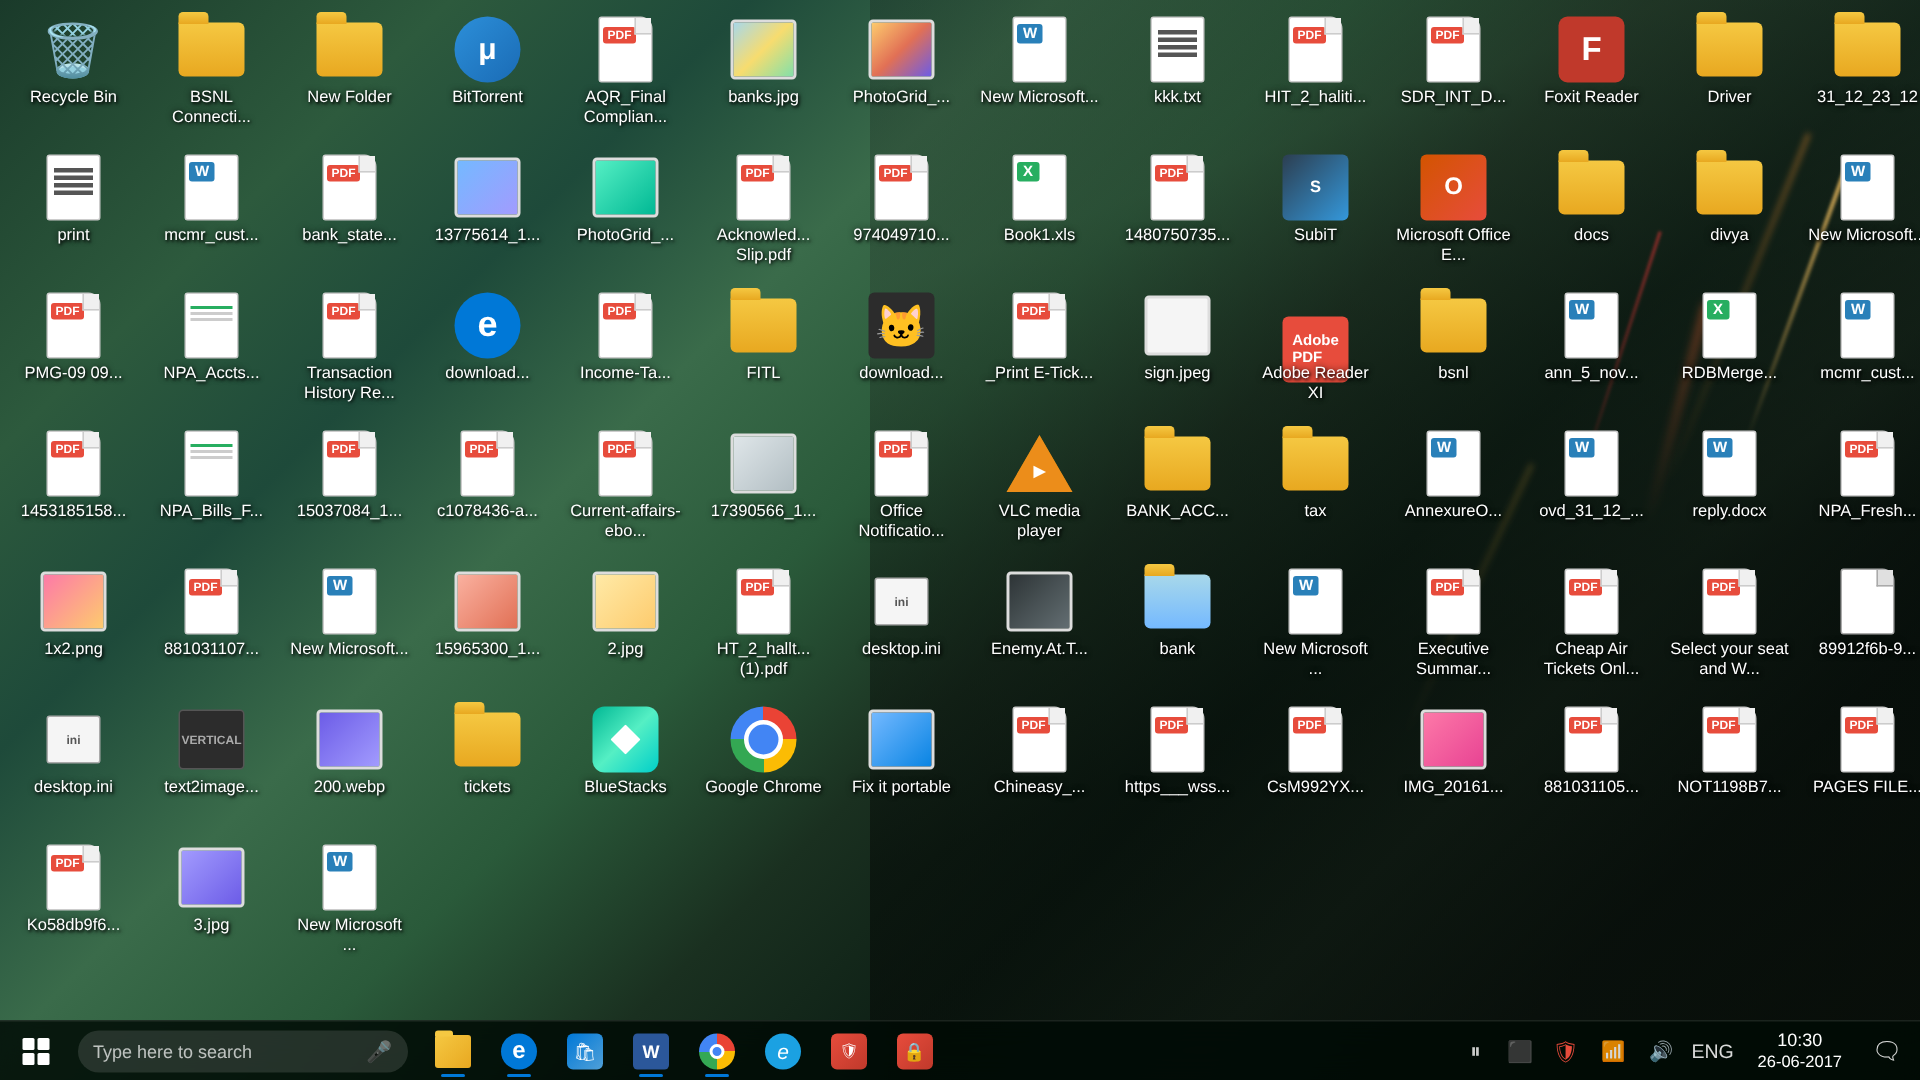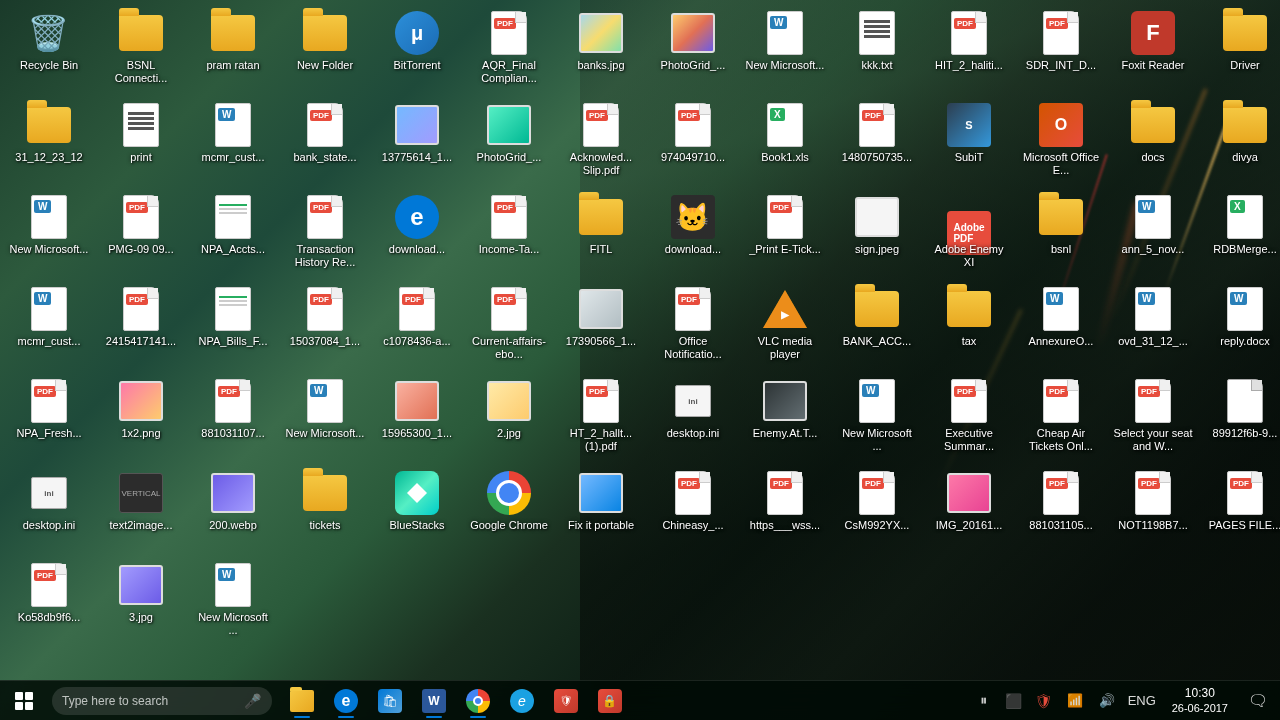--- a/index.html
+++ b/index.html
@@ -531,26 +531,20 @@
     <div class="desktop-icon">
       <div class="icon-img">
           <div class="icon-folder"></div>
         </div>
       <span class="icon-label">BSNL Connecti...</span>
     </div>
     <div class="desktop-icon">
       <div class="icon-img">
           <div class="icon-folder"></div>
         </div>
-      <span class="icon-label">pram ratan</span>
-    </div>
-    <div class="desktop-icon">
-      <div class="icon-img">
-          <div class="icon-folder"></div>
-        </div>
       <span class="icon-label">New Folder</span>
     </div>
     <div class="desktop-icon">
       <div class="icon-img">
           <div class="icon-bittorrent" style="width:44px;height:44px;background:linear-gradient(135deg,#2c8fd9,#1a6bb5);border-radius:50%;display:flex;align-items:center;justify-content:center;color:white;font-weight:bold;font-size:20px;">μ</div>
         </div>
       <span class="icon-label">BitTorrent</span>
     </div>
     <div class="desktop-icon">
       <div class="icon-img">
@@ -752,21 +746,21 @@
       <div class="icon-img">
           <div class="icon-jpg" style="background:#f5f5f5;"></div>
         </div>
       <span class="icon-label">sign.jpeg</span>
     </div>
 
     <div class="desktop-icon">
       <div class="icon-img">
           <div class="icon-adobe" style="width:44px;height:44px;background:#e74c3c;border-radius:4px;display:flex;align-items:center;justify-content:center;color:white;font-size:10px;font-weight:bold;">Adobe<br>PDF</div>
         </div>
-      <span class="icon-label">Adobe Enemy XI</span>
+      <span class="icon-label">Adobe Reader XI</span>
     </div>
     <div class="desktop-icon">
       <div class="icon-img">
           <div class="icon-folder"></div>
         </div>
       <span class="icon-label">bsnl</span>
     </div>
     <div class="desktop-icon">
       <div class="icon-img">
           <div class="icon-word"></div>
@@ -782,21 +776,21 @@
     <div class="desktop-icon">
       <div class="icon-img">
           <div class="icon-word"></div>
         </div>
       <span class="icon-label">mcmr_cust...</span>
     </div>
     <div class="desktop-icon">
       <div class="icon-img">
           <div class="icon-pdf"></div>
         </div>
-      <span class="icon-label">2415417141...</span>
+      <span class="icon-label">1453185158...</span>
     </div>
     <div class="desktop-icon">
       <div class="icon-img">
           <div class="icon-spreadsheet"></div>
         </div>
       <span class="icon-label">NPA_Bills_F...</span>
     </div>
     <div class="desktop-icon">
       <div class="icon-img">
           <div class="icon-pdf"></div>
@@ -918,20 +912,26 @@
       <span class="icon-label">desktop.ini</span>
     </div>
     <div class="desktop-icon">
       <div class="icon-img">
           <div class="icon-jpg" style="background:linear-gradient(135deg,#2d3436,#636e72);"></div>
         </div>
       <span class="icon-label">Enemy.At.T...</span>
     </div>
     <div class="desktop-icon">
       <div class="icon-img">
+          <div class="icon-folder" style="background:linear-gradient(180deg,#a8d8ea,#74b9ff);"></div>
+        </div>
+      <span class="icon-label">bank</span>
+    </div>
+    <div class="desktop-icon">
+      <div class="icon-img">
           <div class="icon-word"></div>
         </div>
       <span class="icon-label">New Microsoft ...</span>
     </div>
     <div class="desktop-icon">
       <div class="icon-img">
           <div class="icon-pdf"></div>
         </div>
       <span class="icon-label">Executive Summar...</span>
     </div>
@@ -954,21 +954,21 @@
       <span class="icon-label">89912f6b-9...</span>
     </div>
     <div class="desktop-icon">
       <div class="icon-img">
           <div class="icon-ini">ini</div>
         </div>
       <span class="icon-label">desktop.ini</span>
     </div>
     <div class="desktop-icon">
       <div class="icon-img">
-        <div style="width:44px;height:40px;background:#2c2c2c;border:1px solid #555;border-radius:3px;display:flex;align-items:center;justify-content:center;color:#aaa;font-size:8px;font-weight:normal;">VERTICAL</div>
+        <div style="width:44px;height:40px;background:#2c2c2c;border:1px solid #555;border-radius:3px;display:flex;align-items:center;justify-content:center;color:#aaa;font-size:8px;font-weight:bold;">VERTICAL</div>
       </div>
       <span class="icon-label">text2image...</span>
     </div>
     <div class="desktop-icon">
       <div class="icon-img">
           <div class="icon-webp"></div>
         </div>
       <span class="icon-label">200.webp</span>
     </div>
     <div class="desktop-icon">

